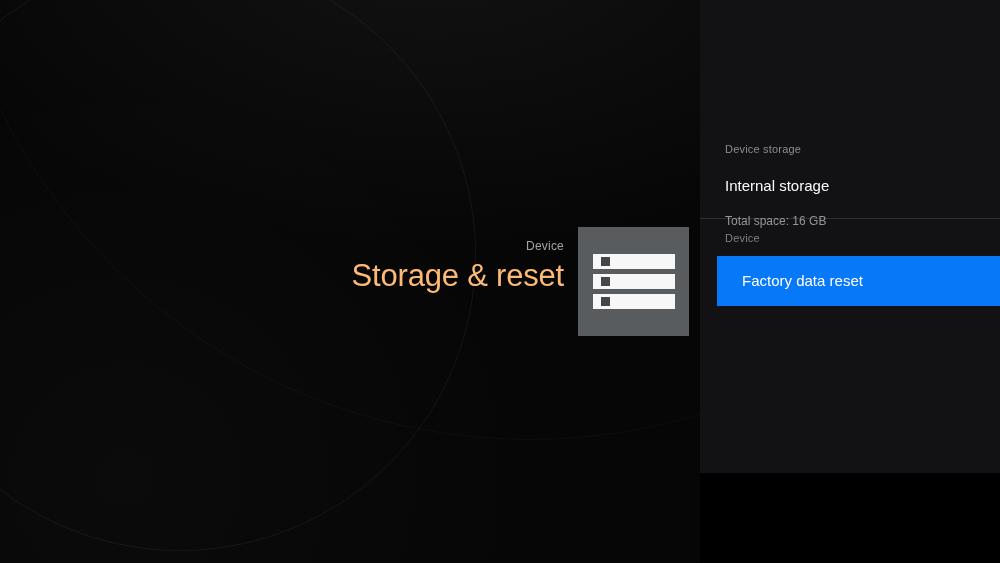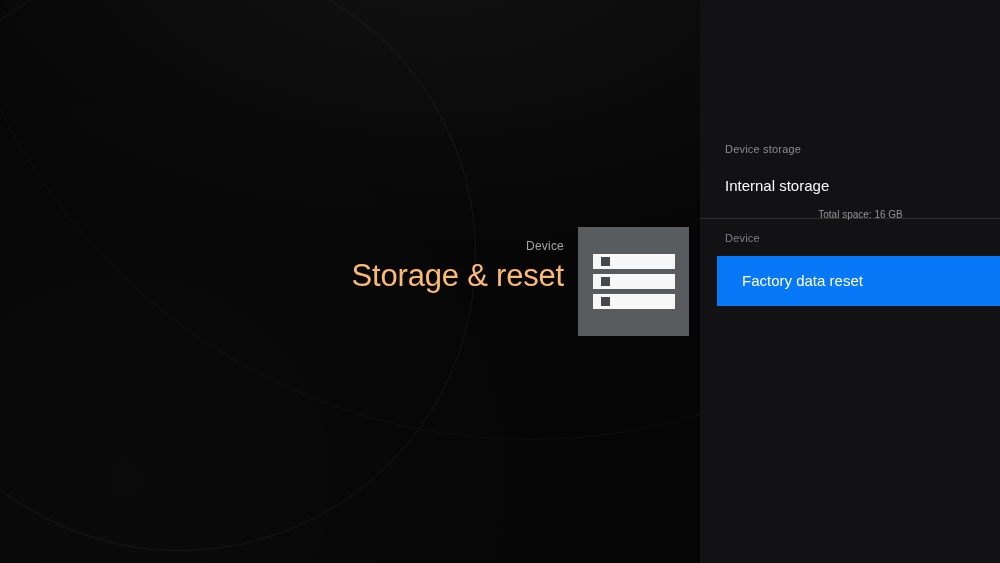--- a/index.html
+++ b/index.html
@@ -82,21 +82,21 @@
   .hero-icon .chip {
     width: 9px; height: 9px;
     background: #45484b;
     margin-left: 8px;
   }
 
   
   .panel {
     position: absolute;
     left: 700px; top: 0;
-    width: 300px; height: 563px;
+    width: 300px; height: 473px;
     background: #121214;
   }
   .section-header {
     position: absolute;
     left: 25px;
     font-size: 11px;
     line-height: 13px;
     letter-spacing: 0.2px;
     color: #8d8d90;
   }
@@ -109,25 +109,24 @@
     width: 300px;
     padding: 5px 4px 6px 25px;
     cursor: pointer;
   }
   .item-title {
     font-size: 15px;
     line-height: 18px;
     color: #fbfbfc;
   }
   .item-subtitle {
-    font-size: 10px;
+    font-size: 12px;
     line-height: 13px;
     color: #95959a;
-    margin-top: 13px;
-    text-align: center;
+    margin-top: 20px;
   }
   .divider {
     position: absolute;
     left: 0; top: 218px;
     width: 300px; height: 1px;
     background: rgba(255,255,255,0.13);
   }
   .item-factory {
     position: absolute;
     left: 17px; top: 256px;

